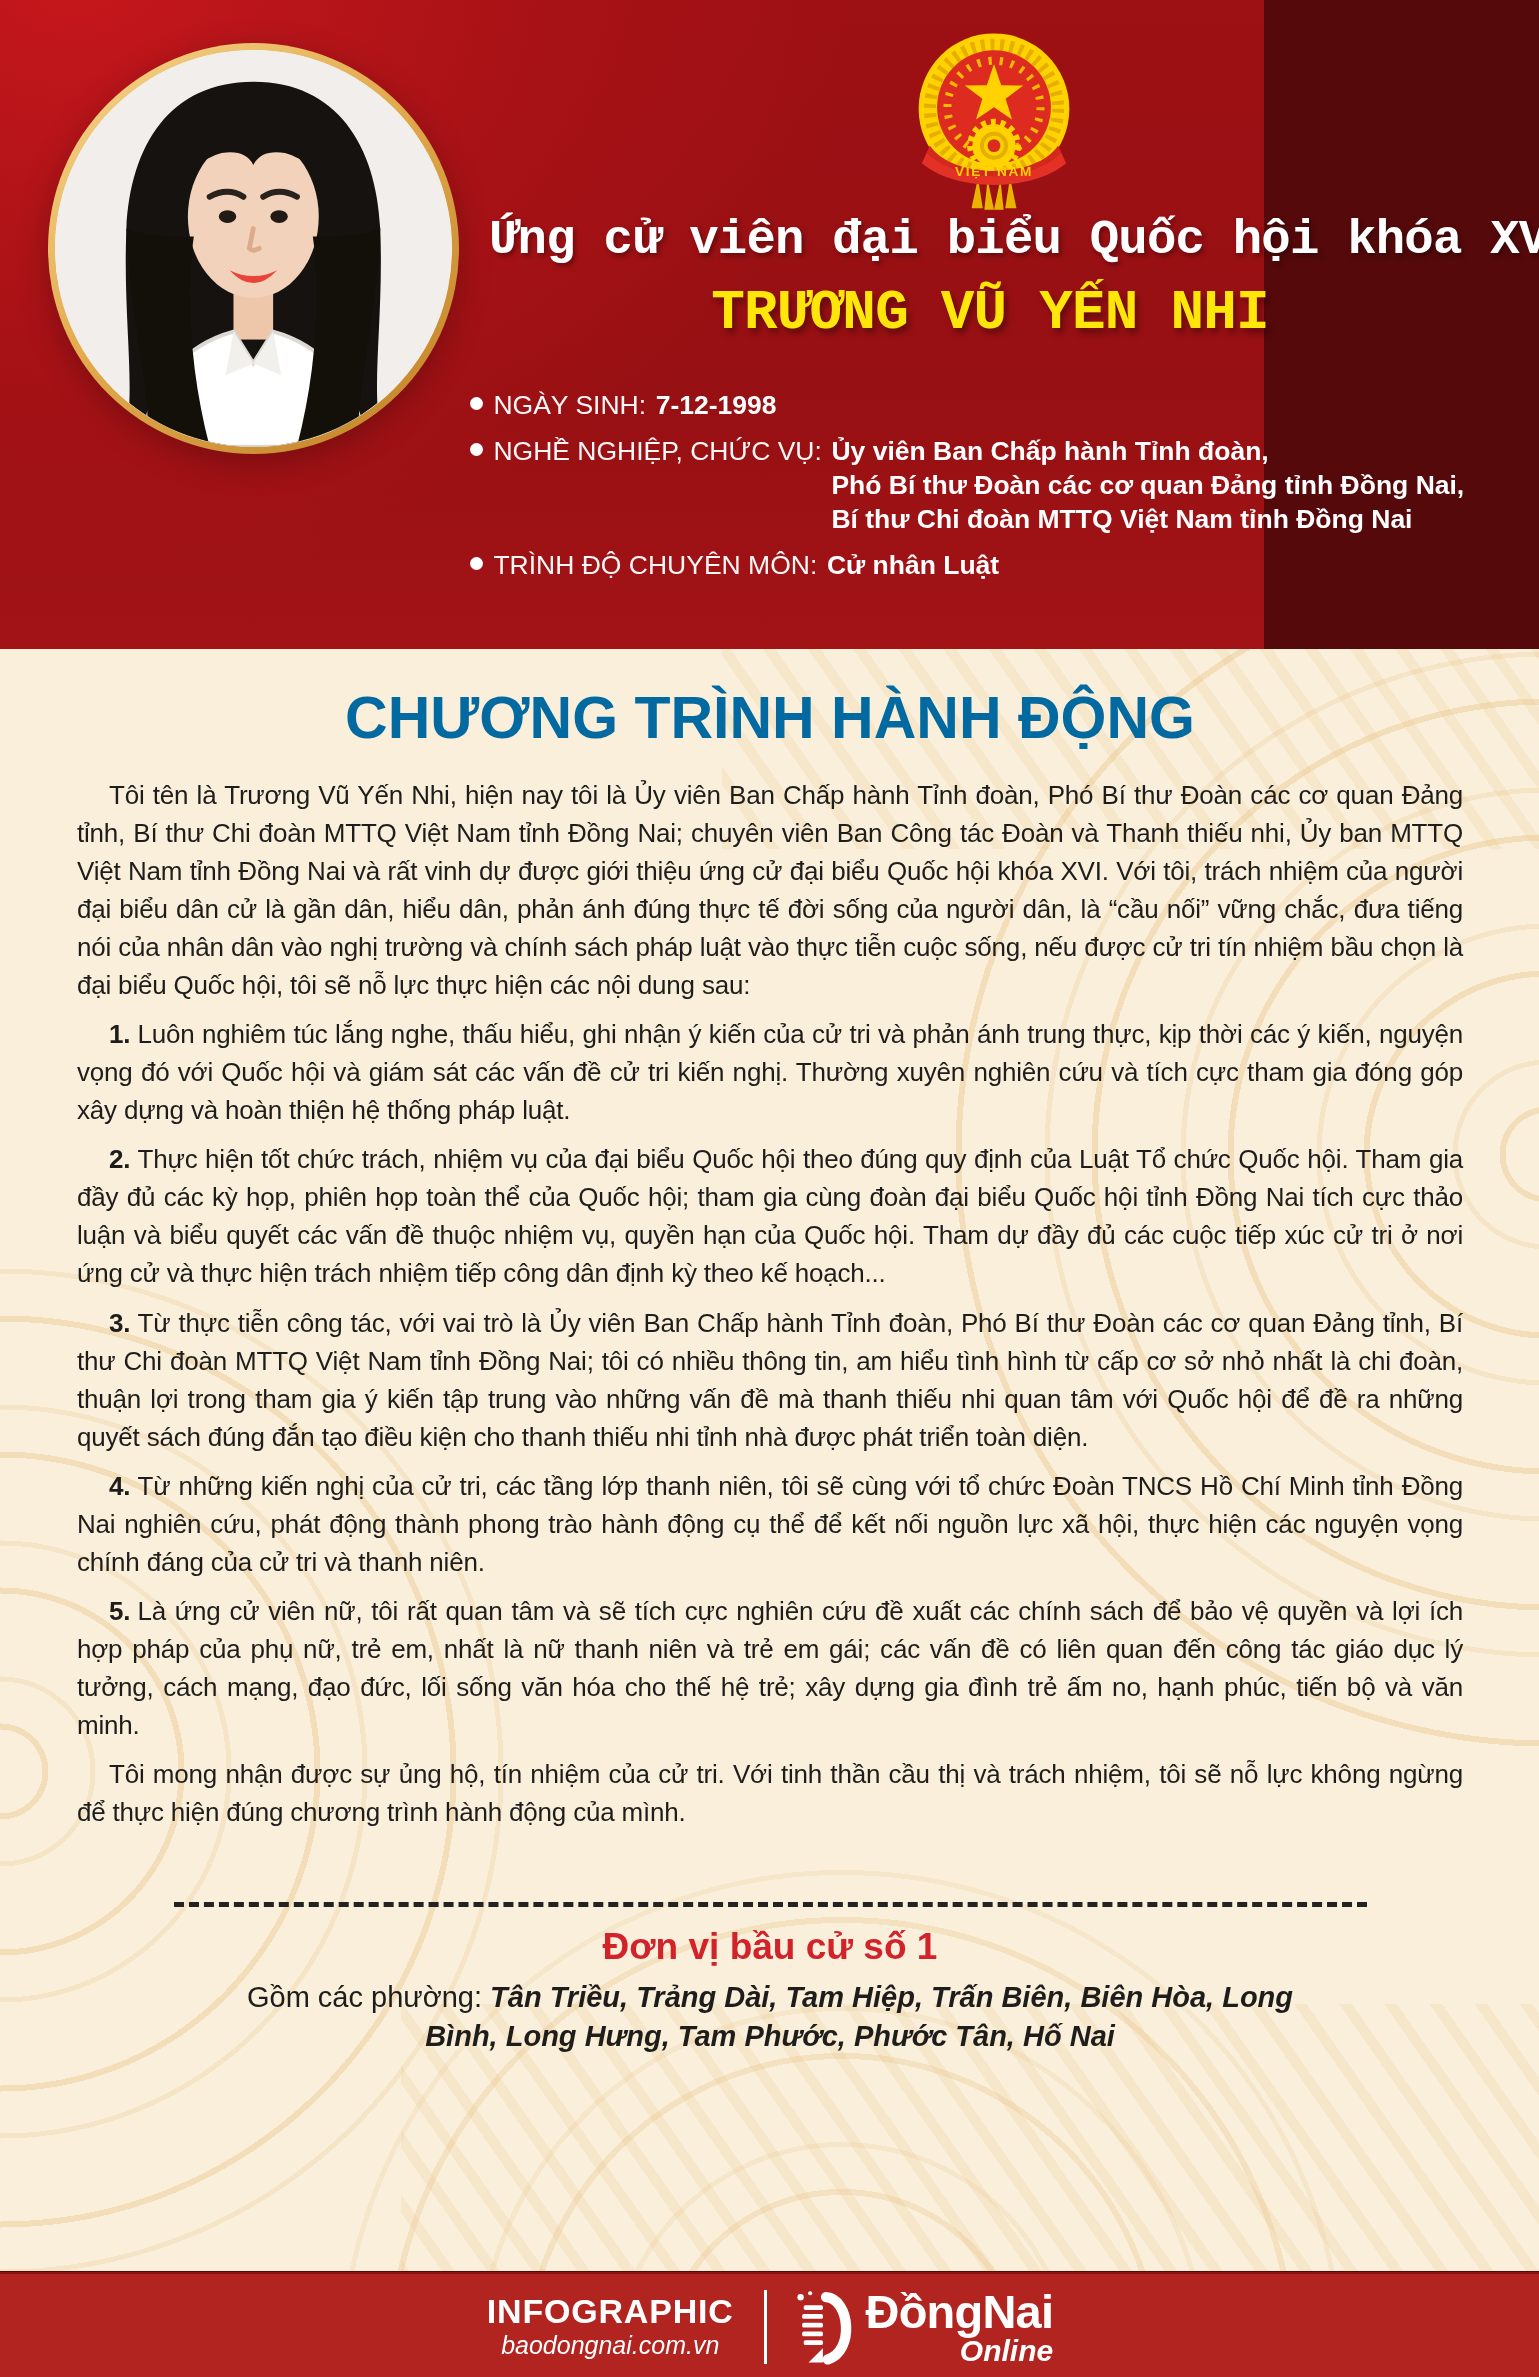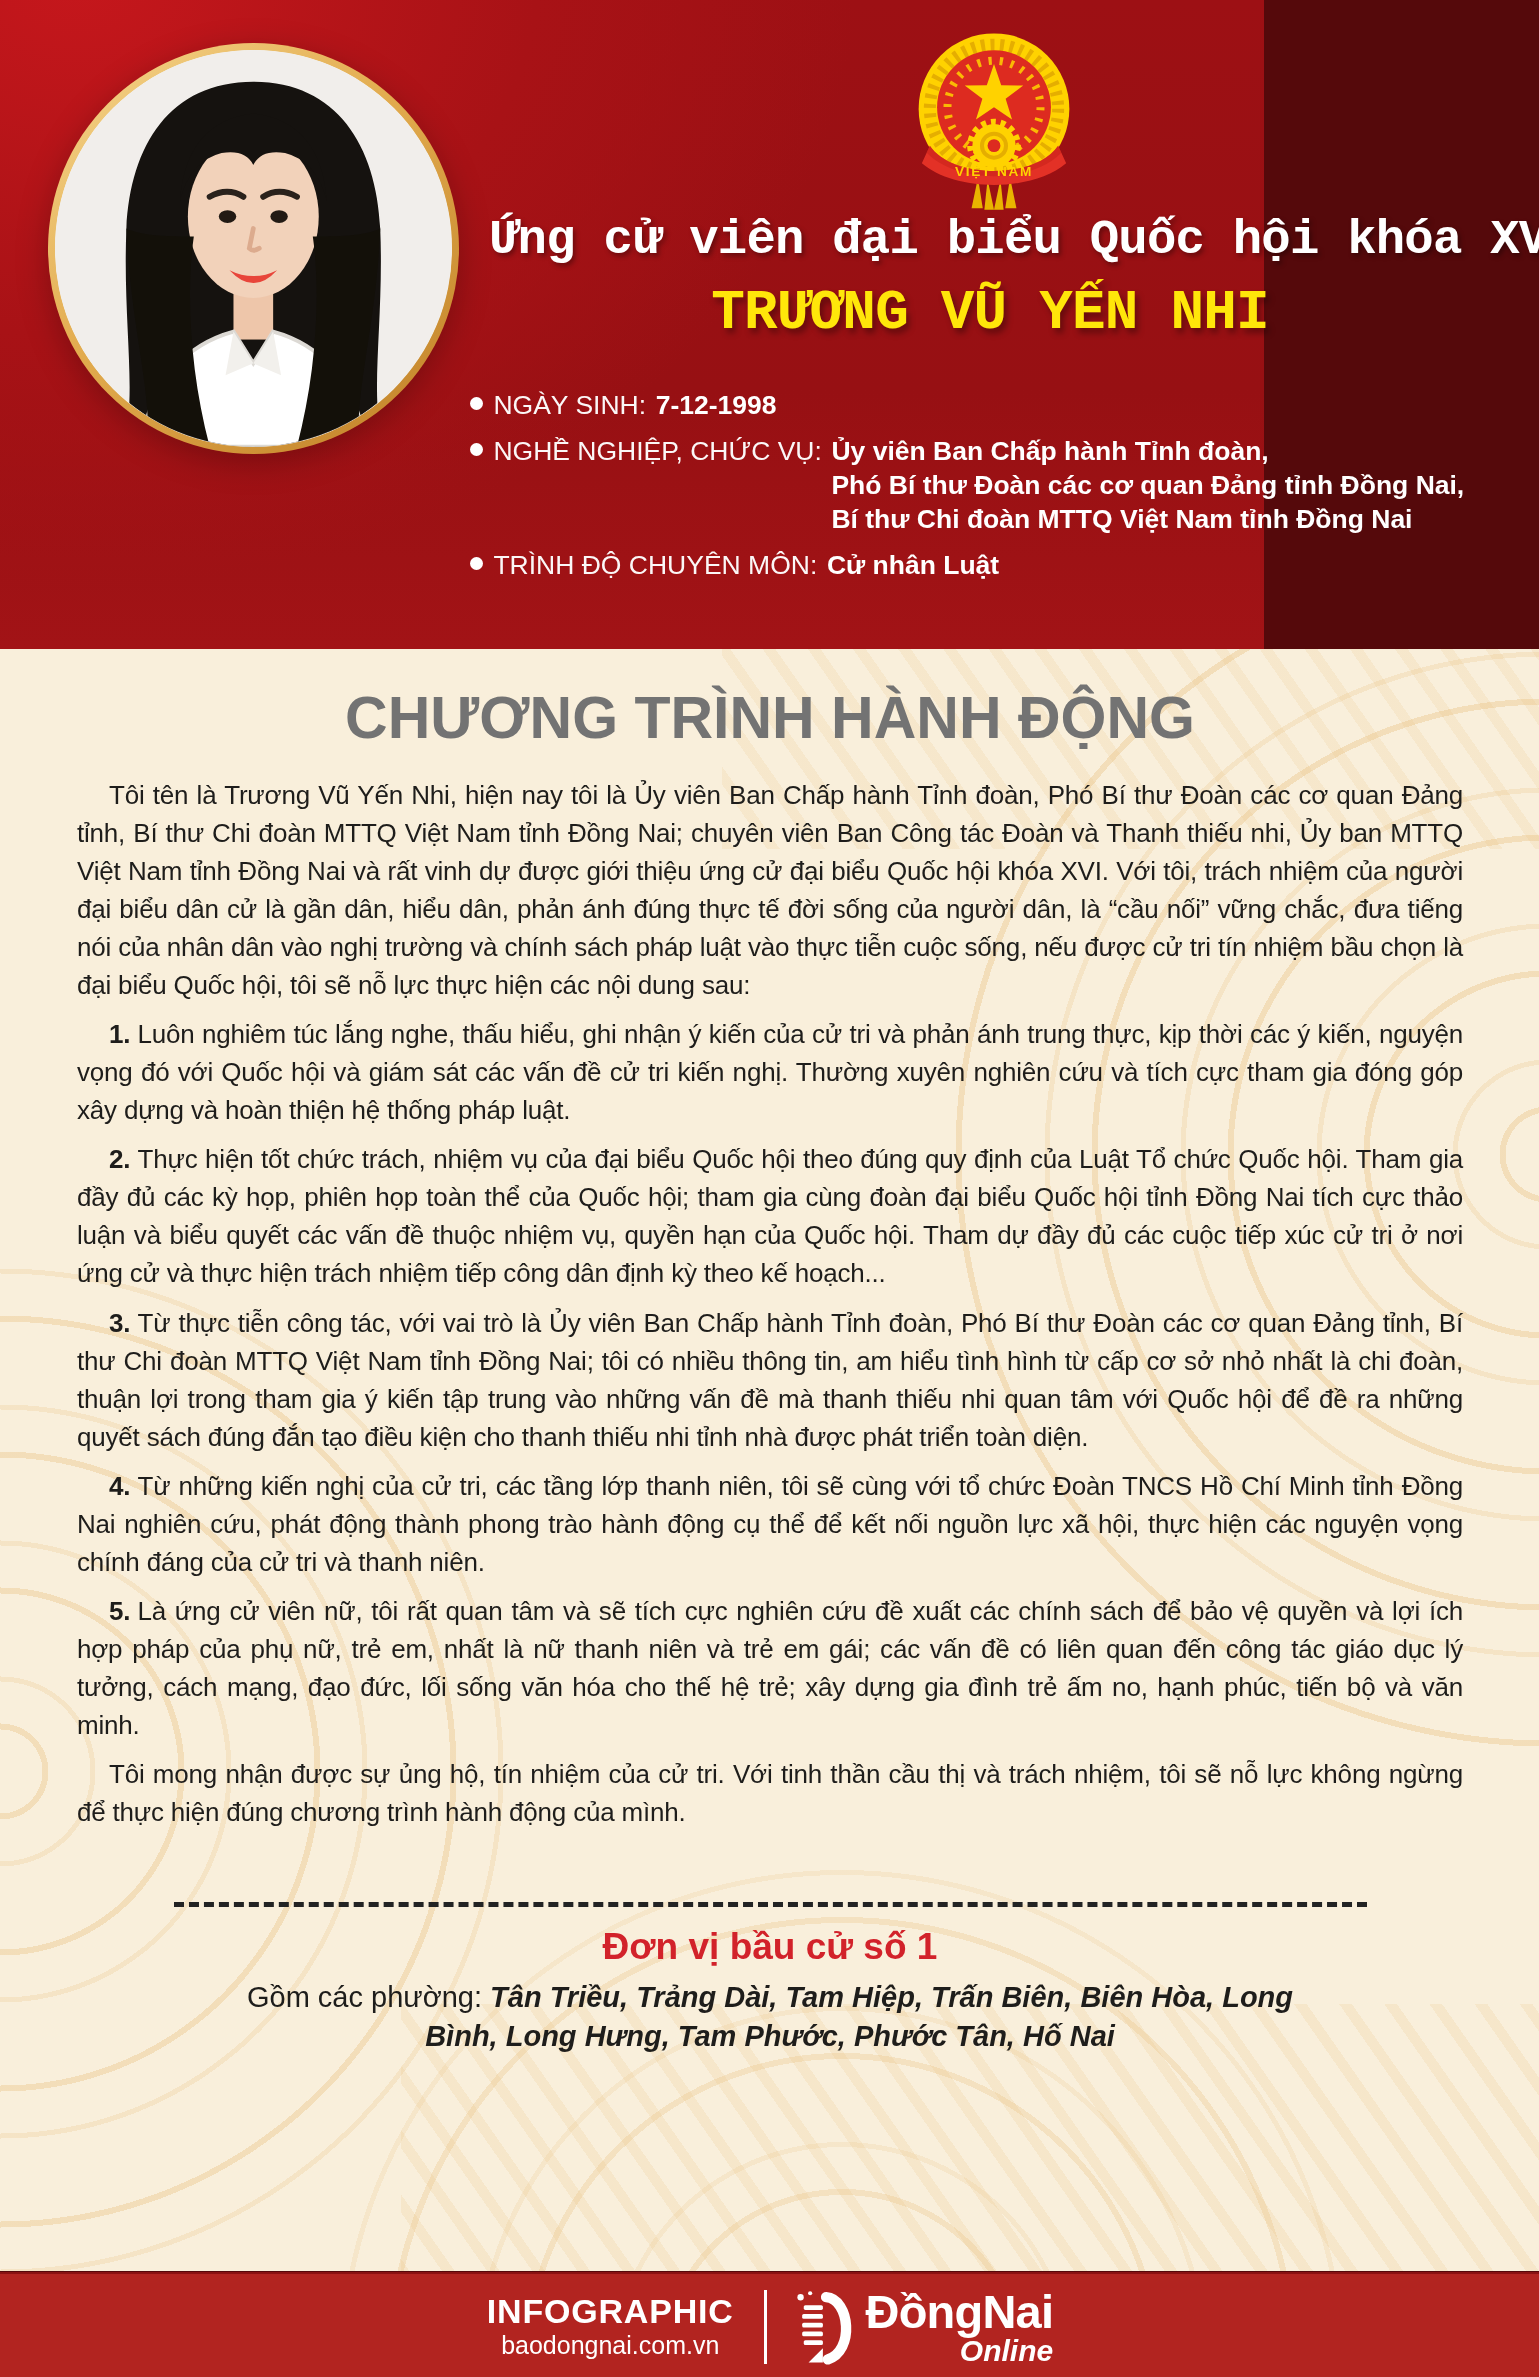--- a/index.html
+++ b/index.html
@@ -55,21 +55,21 @@
       rgba(231,188,120,0) 95px 136px);
   }
   .wm-stripes{
     position:absolute;pointer-events:none;border-radius:0;
     background:repeating-linear-gradient(55deg,
       rgba(233,192,125,.33) 0 10.4px, rgba(233,192,125,0) 10.4px 37px);
   }
   .content{position:relative;z-index:2;}
   .prog-heading{
     margin:35px 0 24px 0;text-align:center;
-    font-size:59px;font-weight:700;color:#737373;letter-spacing:0;
+    font-size:59px;font-weight:700;color:#0369a1;letter-spacing:0;
   }
   .salutation{margin:0 77px 9.6px 77px;padding-left:30.5px;font-size:28px;font-weight:700;color:#1e1d1b;}
   .para{
     margin:0 77px 11.2px 77px;font-size:26px;line-height:38px;color:#1e1d1b;
     text-align:justify;text-indent:32px;letter-spacing:-0.2px;
   }
   .para .num{font-weight:700;margin-right:7.2px;}
   .dashes{
     width:1193px;margin:71px auto 19px auto;height:0;
     border-top:5.6px dashed #232323;
@@ -81,21 +81,21 @@
   .wards-label{font-weight:400;margin-right:8px;}
   .wards-names{font-weight:700;font-style:italic;}
   
   .footer{
     position:absolute;top:2272px;left:0;width:1540px;height:106px;
     background:#b22420;border-top:2.4px solid #8a1212;
     display:flex;align-items:center;justify-content:center;color:#fff;
   }
   .foot-brandblock{text-align:center;margin-right:30.5px;}
   .foot-brand{font-size:34px;font-weight:700;letter-spacing:0.8px;line-height:37px;}
-  .foot-site{font-size:25px;font-weight:400;line-height:30.5px;}
+  .foot-site{font-size:25px;font-weight:400;line-height:30.5px;font-style:italic;}
   .foot-divider{width:2.4px;height:74px;background:#fff;margin-right:24px;}
   .foot-logo{display:flex;align-items:center;}
   .foot-logo-icon{width:67px;height:77px;margin-right:8px;}
   .foot-logo-icon svg{display:block;width:100%;height:100%;}
   .foot-logo-textblock{line-height:1;}
   .foot-logo-title{font-size:47px;font-weight:700;letter-spacing:-0.8px;}
   .foot-logo-sub{font-size:30px;font-weight:700;font-style:italic;text-align:right;margin-top:1.6px;}
 </style>
 </head>
 <body>

